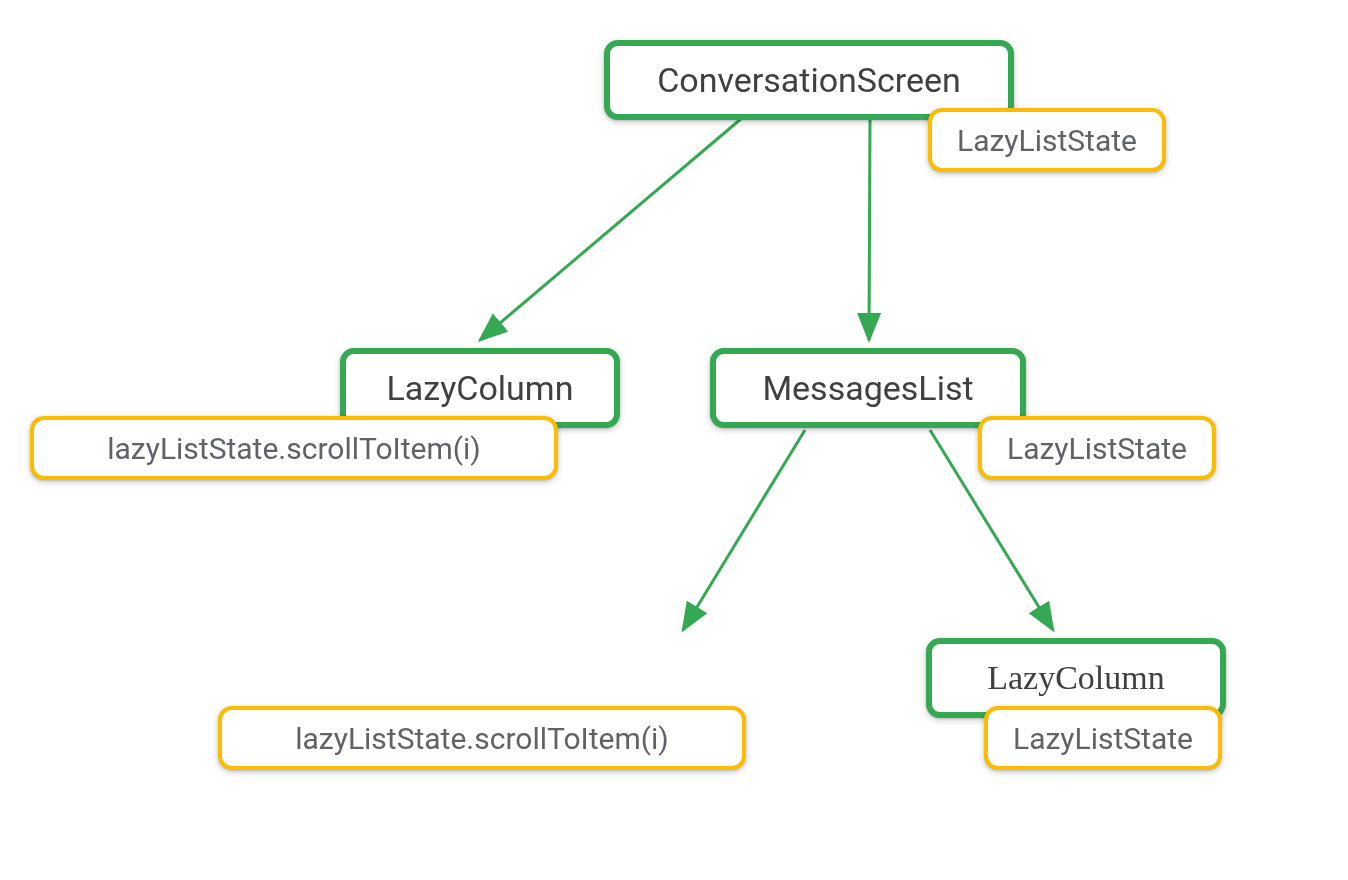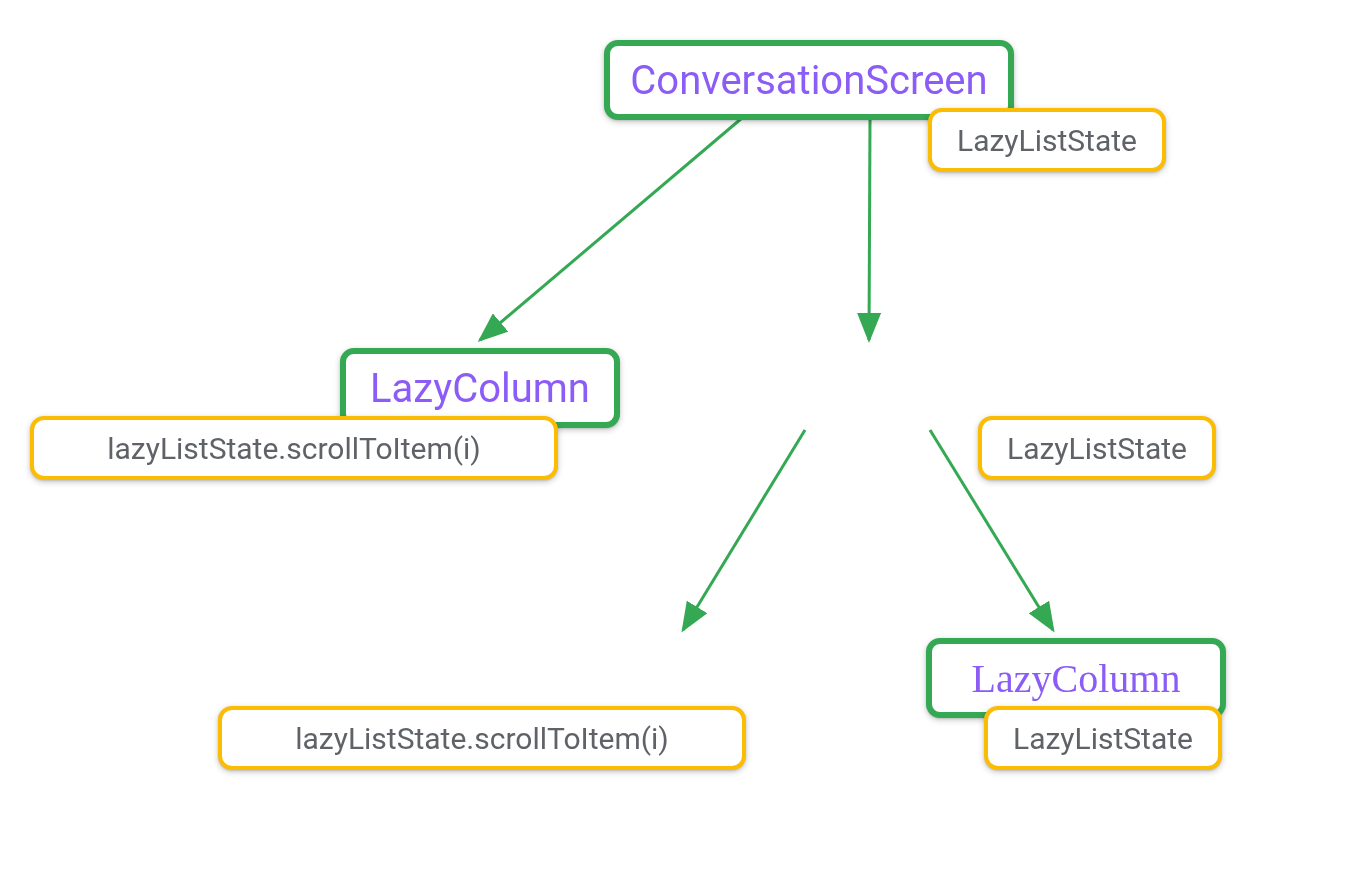--- a/index.html
+++ b/index.html
@@ -29,22 +29,22 @@
     background: #ffffff;
     box-shadow: 0 2px 6px rgba(0,0,0,0.22), 0 1px 2px rgba(0,0,0,0.12);
     display: flex;
     align-items: center;
     justify-content: center;
     white-space: nowrap;
     box-sizing: border-box;
   }
   .green {
     border: 6px solid #34a853;
-    color: #8b5cf6;
-    font-size: 40px;
+    color: #404040;
+    font-size: 34px;
     font-weight: 400;
     padding: 0 18px;
   }
   .yellow {
     border: 4px solid #fbbc04;
     color: #5f6368;
     font-size: 30px;
     font-weight: 400;
     padding: 0 3px;
   }
@@ -69,20 +69,21 @@
 
     <line x1="930" y1="430" x2="1053" y2="630" stroke="#34a853" stroke-width="3" marker-end="url(#arrowhead)"></line>
   </svg>
 
   <div class="box green" style="left:604px; top:40px; width:410px; height:80px;">ConversationScreen</div>
   <div class="box yellow" style="left:928px; top:108px; width:238px; height:64px;">LazyListState</div>
 
   <div class="box green" style="left:340px; top:348px; width:280px; height:80px;">LazyColumn</div>
   <div class="box yellow" style="left:30px; top:416px; width:528px; height:64px;">lazyListState.scrollToItem(i)</div>
 
+  <div class="box green" style="left:710px; top:348px; width:316px; height:80px;">MessagesList</div>
   <div class="box yellow" style="left:978px; top:416px; width:238px; height:64px;">LazyListState</div>
 
   <div class="box yellow" style="left:218px; top:706px; width:528px; height:64px;">lazyListState.scrollToItem(i)</div>
 
   <div class="box green" style="left:926px; top:638px; width:300px; height:80px;font-family:Liberation Serif, serif;">LazyColumn</div>
   <div class="box yellow" style="left:984px; top:706px; width:238px; height:64px;">LazyListState</div>
 
 </div>
 
 </body></html>

